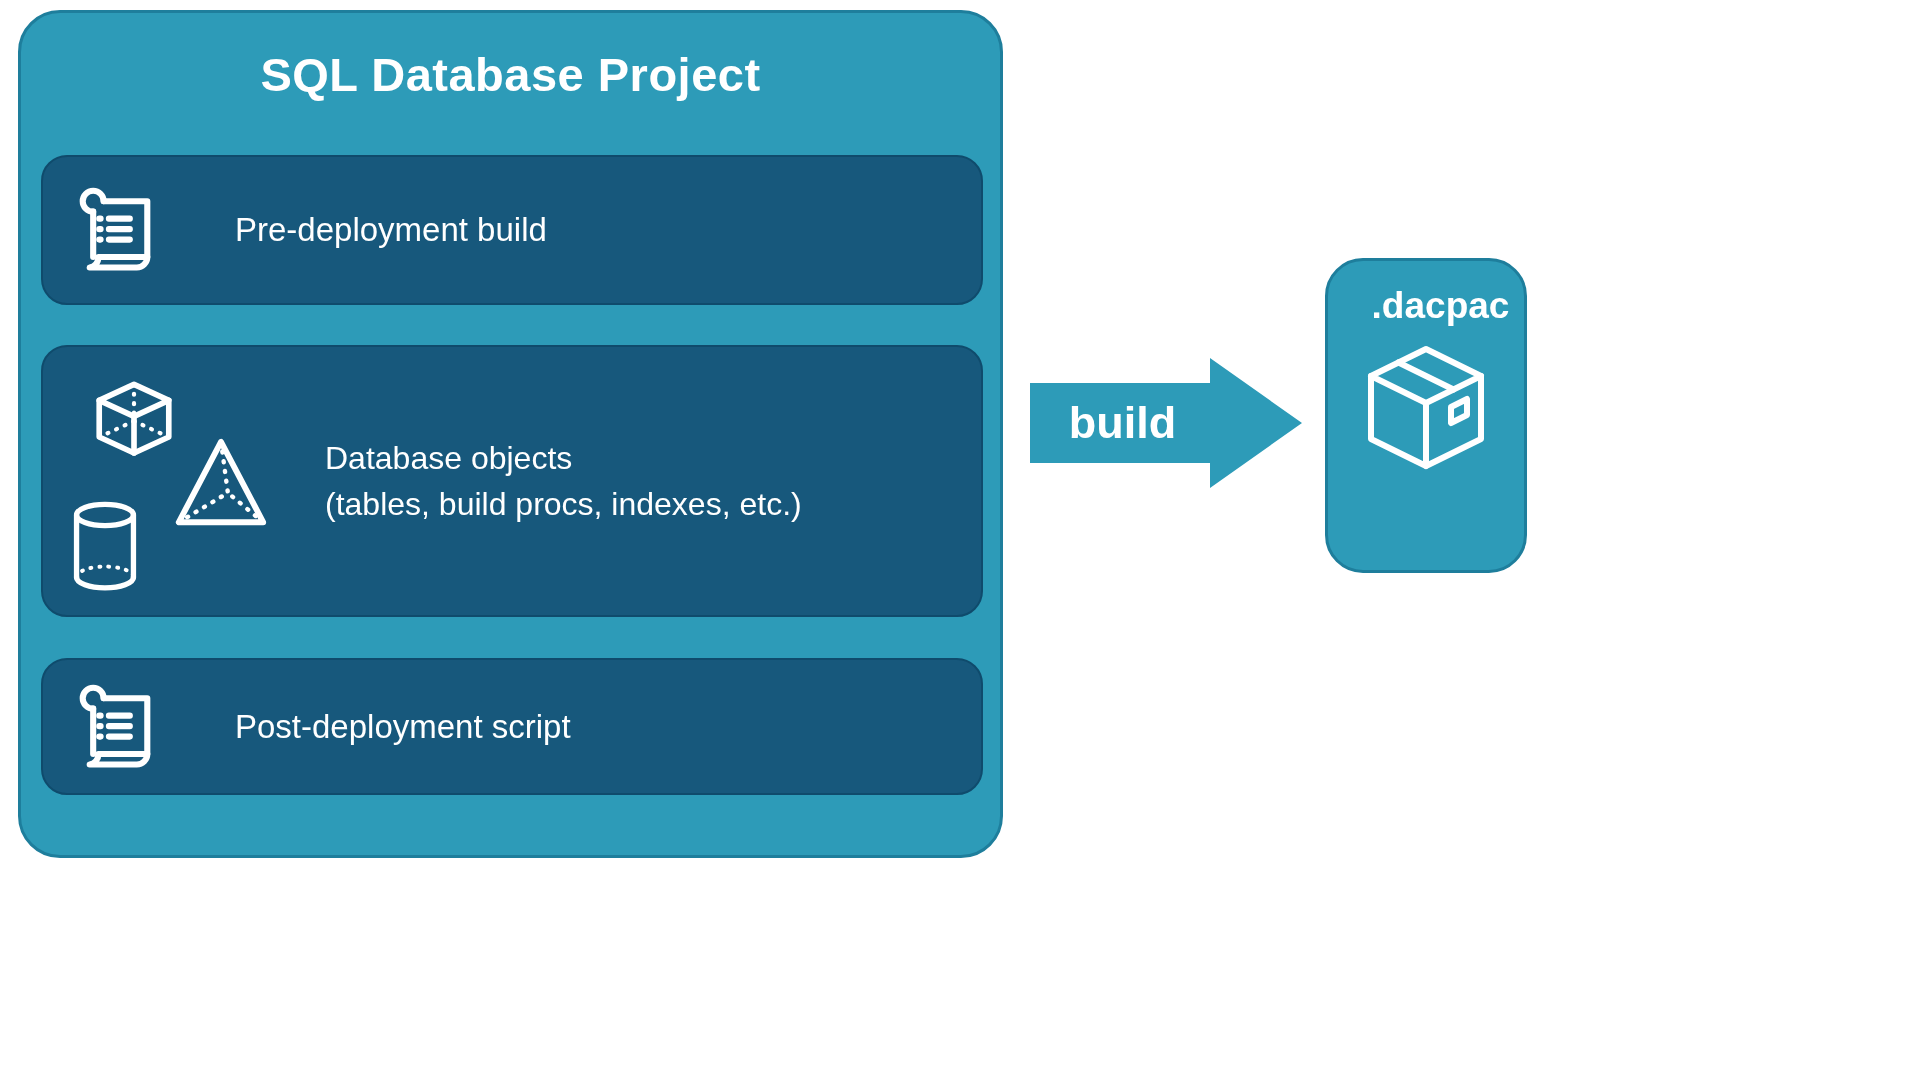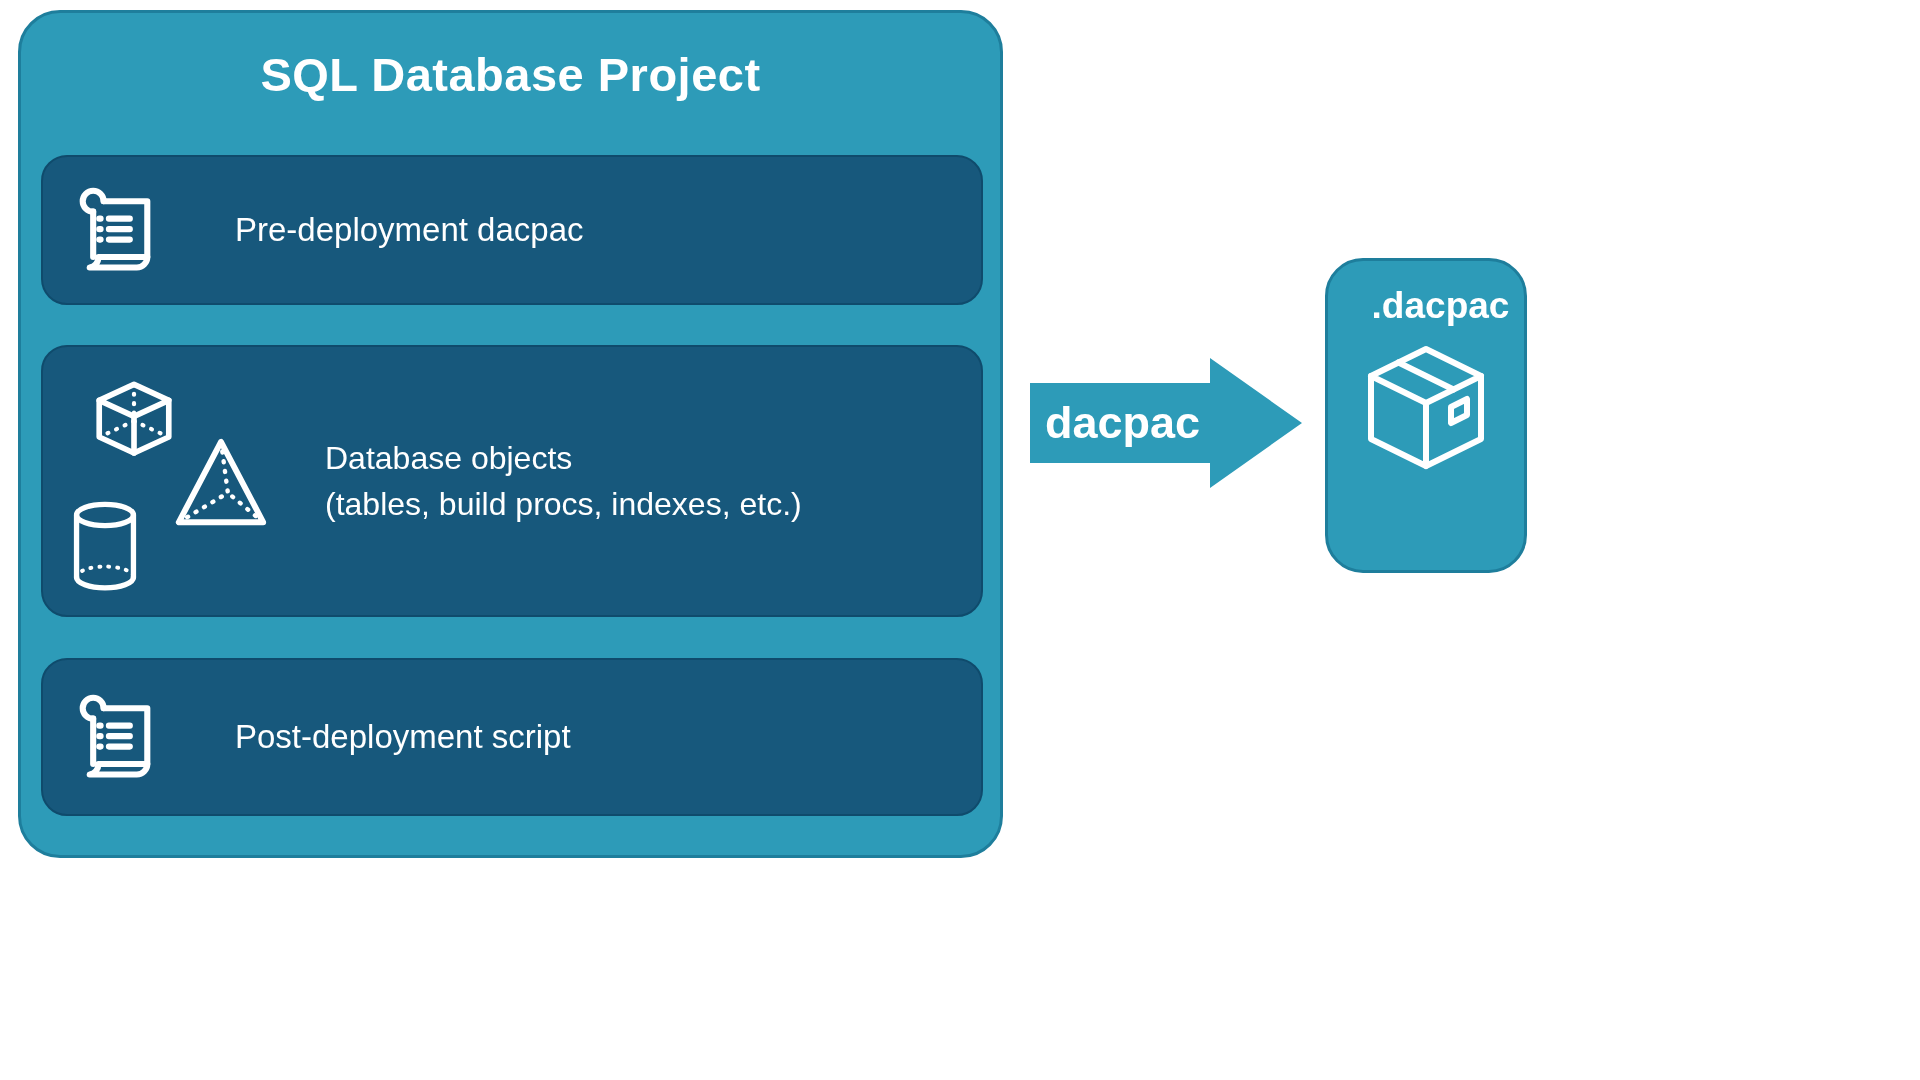--- a/index.html
+++ b/index.html
@@ -37,21 +37,21 @@
     width: 942px;
     background: var(--inner-fill, #17587C);
     border: 2px solid var(--inner-border, #0F4B6C);
     border-radius: 26px;
     color: var(--text, #FFFFFF);
     display: flex;
     align-items: center;
   }
   .box-pre  { top: 142px; height: 150px; }
   .box-objects { top: 332px; height: 272px; }
-  .box-post { top: 645px; height: 158px; }
+  .box-post { top: 645px; height: 137px; }
 
   .scroll-wrap {
     width: 96px; height: 96px;
     margin-left: 24px;
     flex: 0 0 auto;
   }
   .scroll-wrap svg { width: 100%; height: 100%; }
 
   .inner-label {
     font-size: 33px;
@@ -141,21 +141,21 @@
           <g class="stroke-icon" stroke-width="7">
             <path d="M42 22 a12 12 0 1 0 -12 12"></path>
             <path d="M42 22 H92 V86"></path>
             <path d="M30 34 V86"></path>
             <path d="M92 86 a12 12 0 0 1 -12 12 H26 a12 12 0 0 0 10 -12 z"></path>
             <path d="M48 42 H72 M48 54 H72 M48 66 H72"></path>
             <path d="M37 42 h1.5 M37 54 h1.5 M37 66 h1.5"></path>
           </g>
         </svg>
       </span>
-      <span class="inner-label">Pre-deployment dacpac</span>
+      <span class="inner-label">Pre-deployment build</span>
     </div>
 
     <div class="inner-box box-objects">
       <div class="objects-icons">
         <svg class="icon-cube" viewBox="0 0 100 100">
           <g class="stroke-icon" stroke-width="6">
             <path d="M50 10 L87 27 L50 44 L13 27 Z"></path>
             <path d="M13 27 V66 L50 83 L87 66 V27"></path>
             <path d="M50 44 V83"></path>
           </g>
@@ -202,21 +202,21 @@
         </svg>
       </span>
       <span class="inner-label">Post-deployment script</span>
     </div>
   </div>
 
   <div class="build-arrow">
     <svg viewBox="0 0 272 130">
       <polygon points="0,25 180,25 180,0 272,65 180,130 180,105 0,105" fill="var(--arrow-fill, #2D9BB8)"></polygon>
     </svg>
-    <span class="arrow-label">dacpac</span>
+    <span class="arrow-label">build</span>
   </div>
 
   <div class="dacpac-box">
     <div class="dacpac-label">.dacpac</div>
     <span class="package-wrap">
       <svg viewBox="0 0 150 150">
         <g class="stroke-icon" stroke-width="6">
           <path d="M75 16 L130 43 L75 70 L20 43 Z"></path>
           <path d="M47.5 29.5 L102.5 56.5"></path>
           <path d="M20 43 V106 L75 133 V70"></path>

